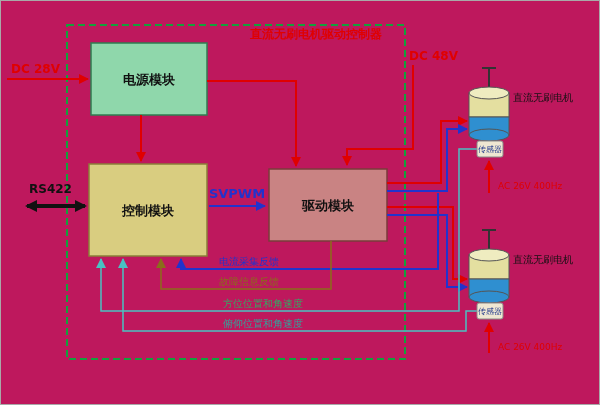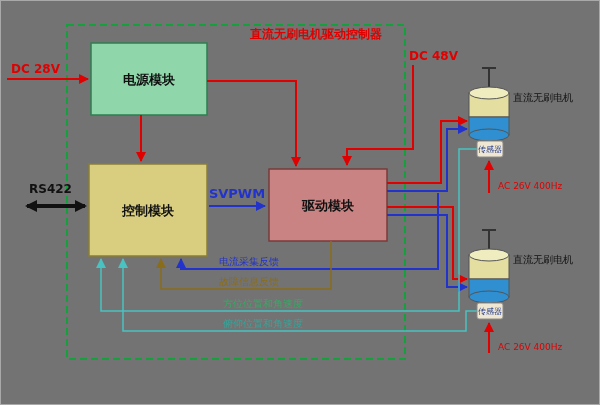--- a/index.html
+++ b/index.html
@@ -1,17 +1,17 @@
 <!DOCTYPE html>
 <html><head>
 <meta charset="utf-8">
 <style>
   html,body{margin:0;padding:0;background:#e8e8e8;}
   .canvas{
-    width:600px;height:405px;background:#737373;
+    width:600px;height:405px;background:#be185d;
     border:1px solid #a9a9a9;box-sizing:border-box;
     position:relative;overflow:hidden;
     font-family:"DejaVu Sans", sans-serif;
   }
   svg{display:block;}
   text{font-family:"DejaVu Sans", sans-serif;}
   .title-t{fill:#e00000;font-weight:bold;font-size:12px;}
   .block-t{fill:#111111;font-weight:bold;font-size:13px;}
   .red-t{fill:#e00000;font-weight:bold;font-size:12px;}
   .blue-t{fill:#2233cc;font-weight:bold;font-size:13px;}

